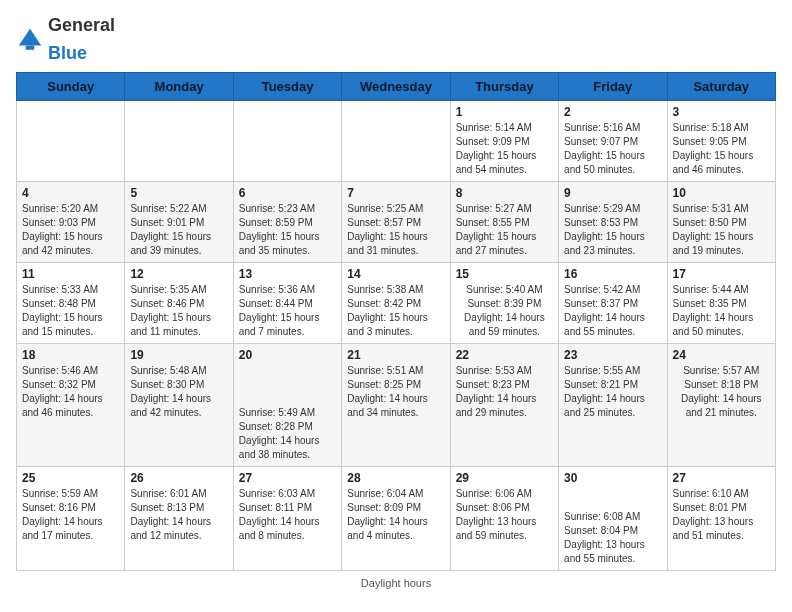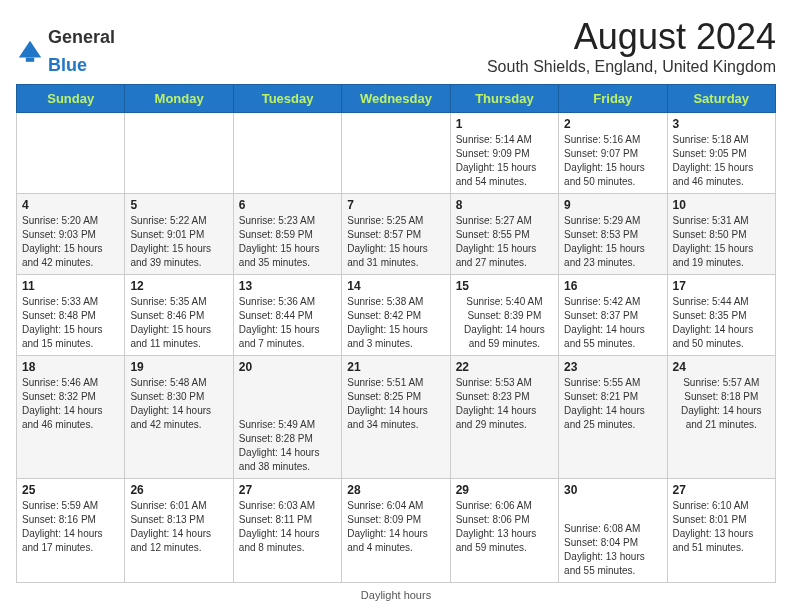--- a/index.html
+++ b/index.html
@@ -6,21 +6,21 @@
     body {
       font-family: Arial, sans-serif;
       background: #fff;
       width: 792px;
       min-height: 612px;
       padding: 16px;
     }
     .header {
       display: flex;
       justify-content: space-between;
-      align-items: flex-end;
+      align-items: center;
       margin-bottom: 8px;
     }
     .logo {
       display: flex;
       align-items: center;
       gap: 4px;
     }
     .logo-text {
       display: flex;
       flex-direction: column;
@@ -54,21 +54,21 @@
       color: #333;
       font-weight: normal;
     }
     table {
       width: 100%;
       border-collapse: collapse;
       table-layout: fixed;
     }
     thead tr th {
       background: #2176c7;
-      color: #bef264;
+      color: #0f172a;
       text-align: center;
       padding: 6px 4px;
       font-size: 13px;
       font-weight: bold;
       border: 1px solid #1a5fa0;
     }
     tbody tr td {
       border: 1px solid #ccc;
       vertical-align: top;
       padding: 4px 5px;
@@ -108,24 +108,20 @@
   <div class="logo">
     <svg class="logo-icon" viewBox="0 0 40 40">
       <polygon points="20,4 36,28 4,28" fill="#2176c7"></polygon>
       <rect x="14" y="28" width="12" height="6" fill="#2176c7"></rect>
     </svg>
     <div class="logo-text">
       <span class="logo-general">General</span>
       <span class="logo-blue">Blue</span>
     </div>
   </div>
-  <div class="title-block">
-    <div class="month-year">August 2024</div>
-    <div class="location">South Shields, England, United Kingdom</div>
-  </div>
 </div>
 
 <table>
   <thead>
     <tr>
     <th>Sunday</th>
         <th>Monday</th>
         <th>Tuesday</th>
         <th>Wednesday</th>
         <th>Thursday</th>

